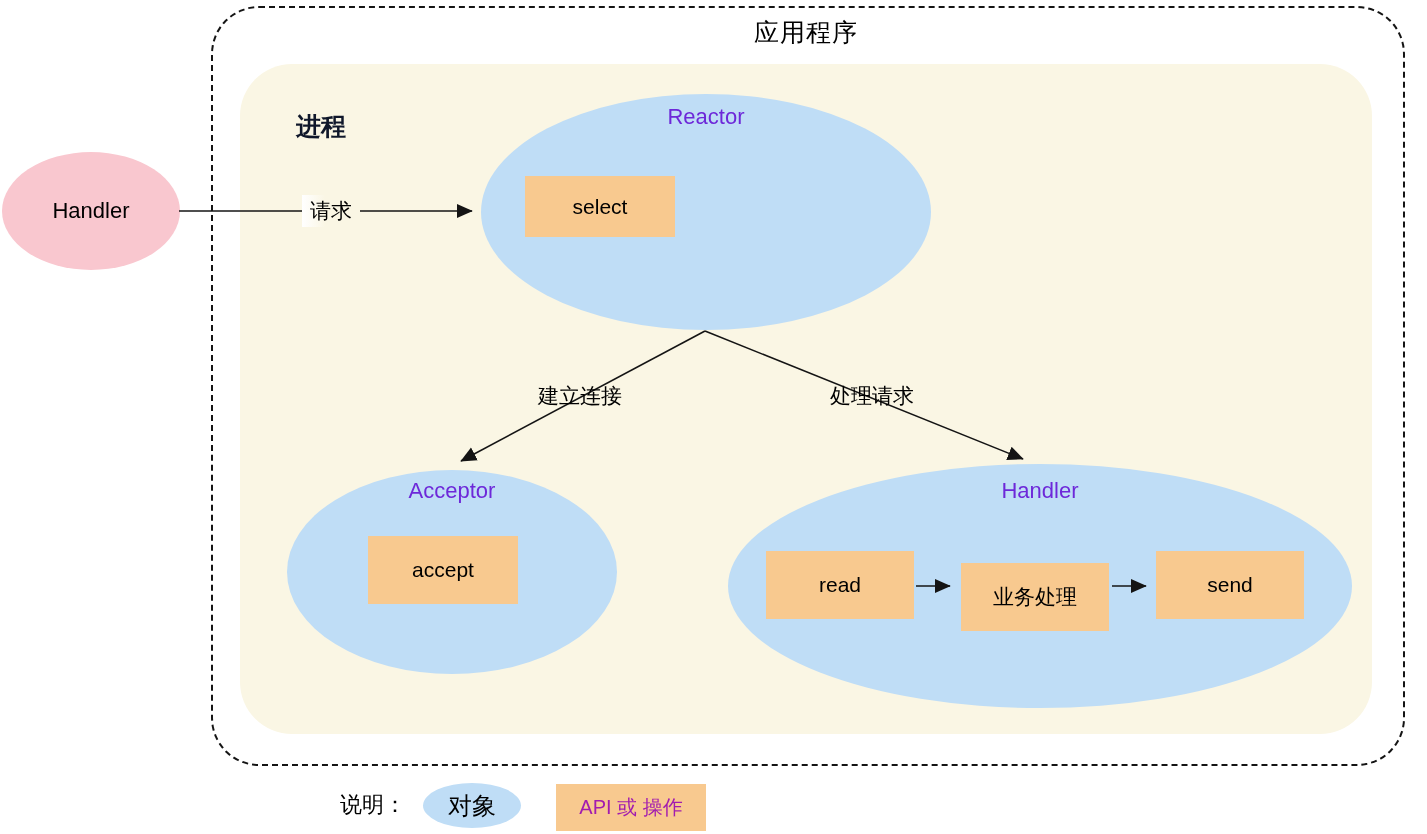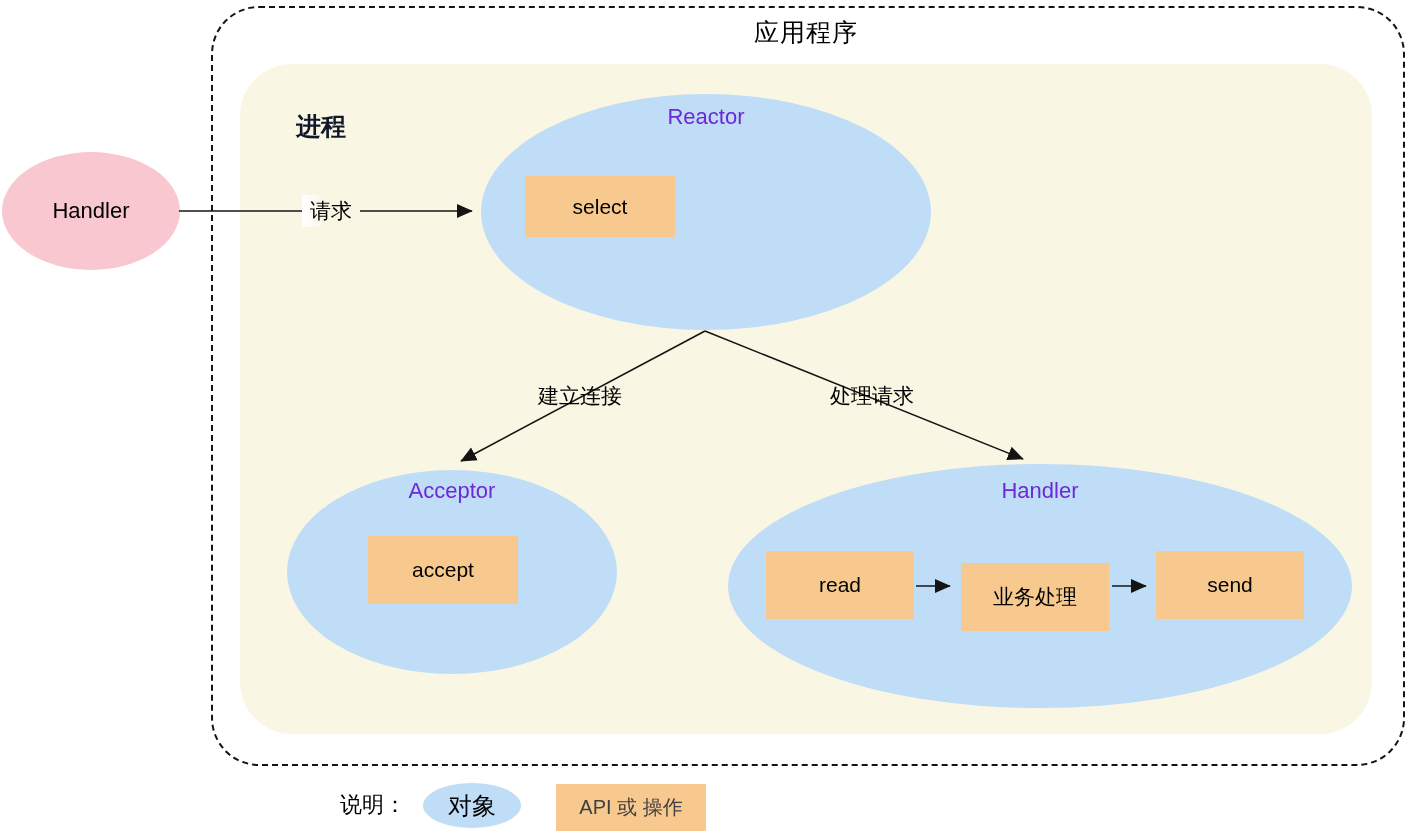--- a/index.html
+++ b/index.html
@@ -45,21 +45,21 @@
     transform:translate(-50%,-50%);white-space:nowrap;}
   .lbl-request{left:331px;top:211px;background:linear-gradient(90deg,#ffffff 0%,#FAF6E4 40%);}
   .lbl-establish{left:580px;top:396px;background:transparent;}
   .lbl-handle{left:872px;top:396px;background:transparent;}
 
   
   .legend-label{position:absolute;left:340px;top:790px;font-size:22px;color:#000;}
   .legend-ellipse{left:423px;top:783px;width:98px;height:45px;background:#BFDDF6;
     display:flex;align-items:center;justify-content:center;font-size:24px;color:#000;}
   .legend-box{position:absolute;left:556px;top:784px;width:150px;height:47px;background:#F8C98F;
-    display:flex;align-items:center;justify-content:center;font-size:20px;color:#404040;}
+    display:flex;align-items:center;justify-content:center;font-size:20px;color:#a21caf;}
 </style>
 </head>
 <body>
 
 <div class="canvas">
 
   <div class="app-frame"></div>
   <div class="app-title">应用程序</div>
 
   <div class="process-area"></div>

